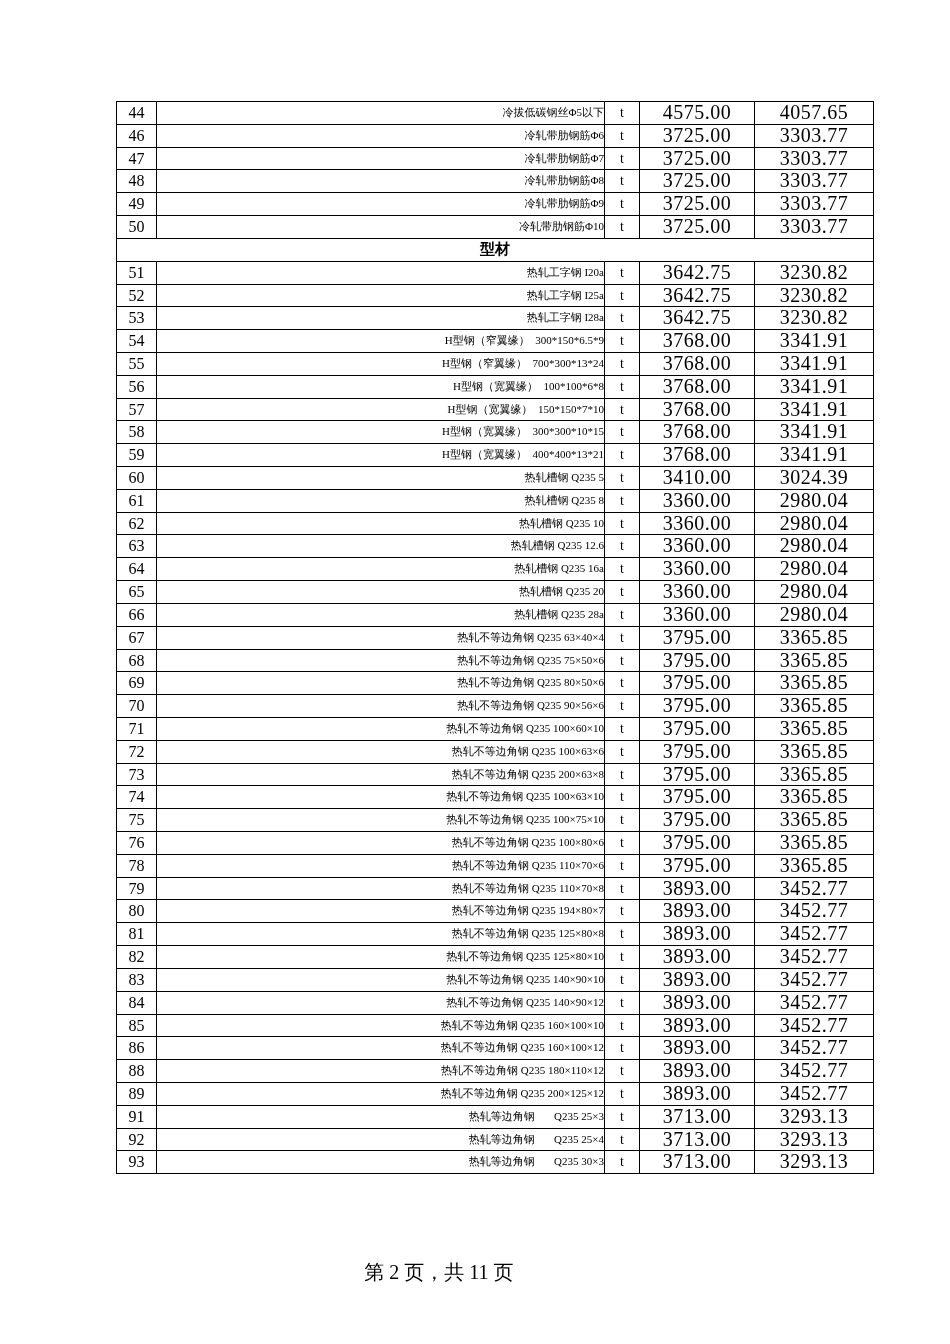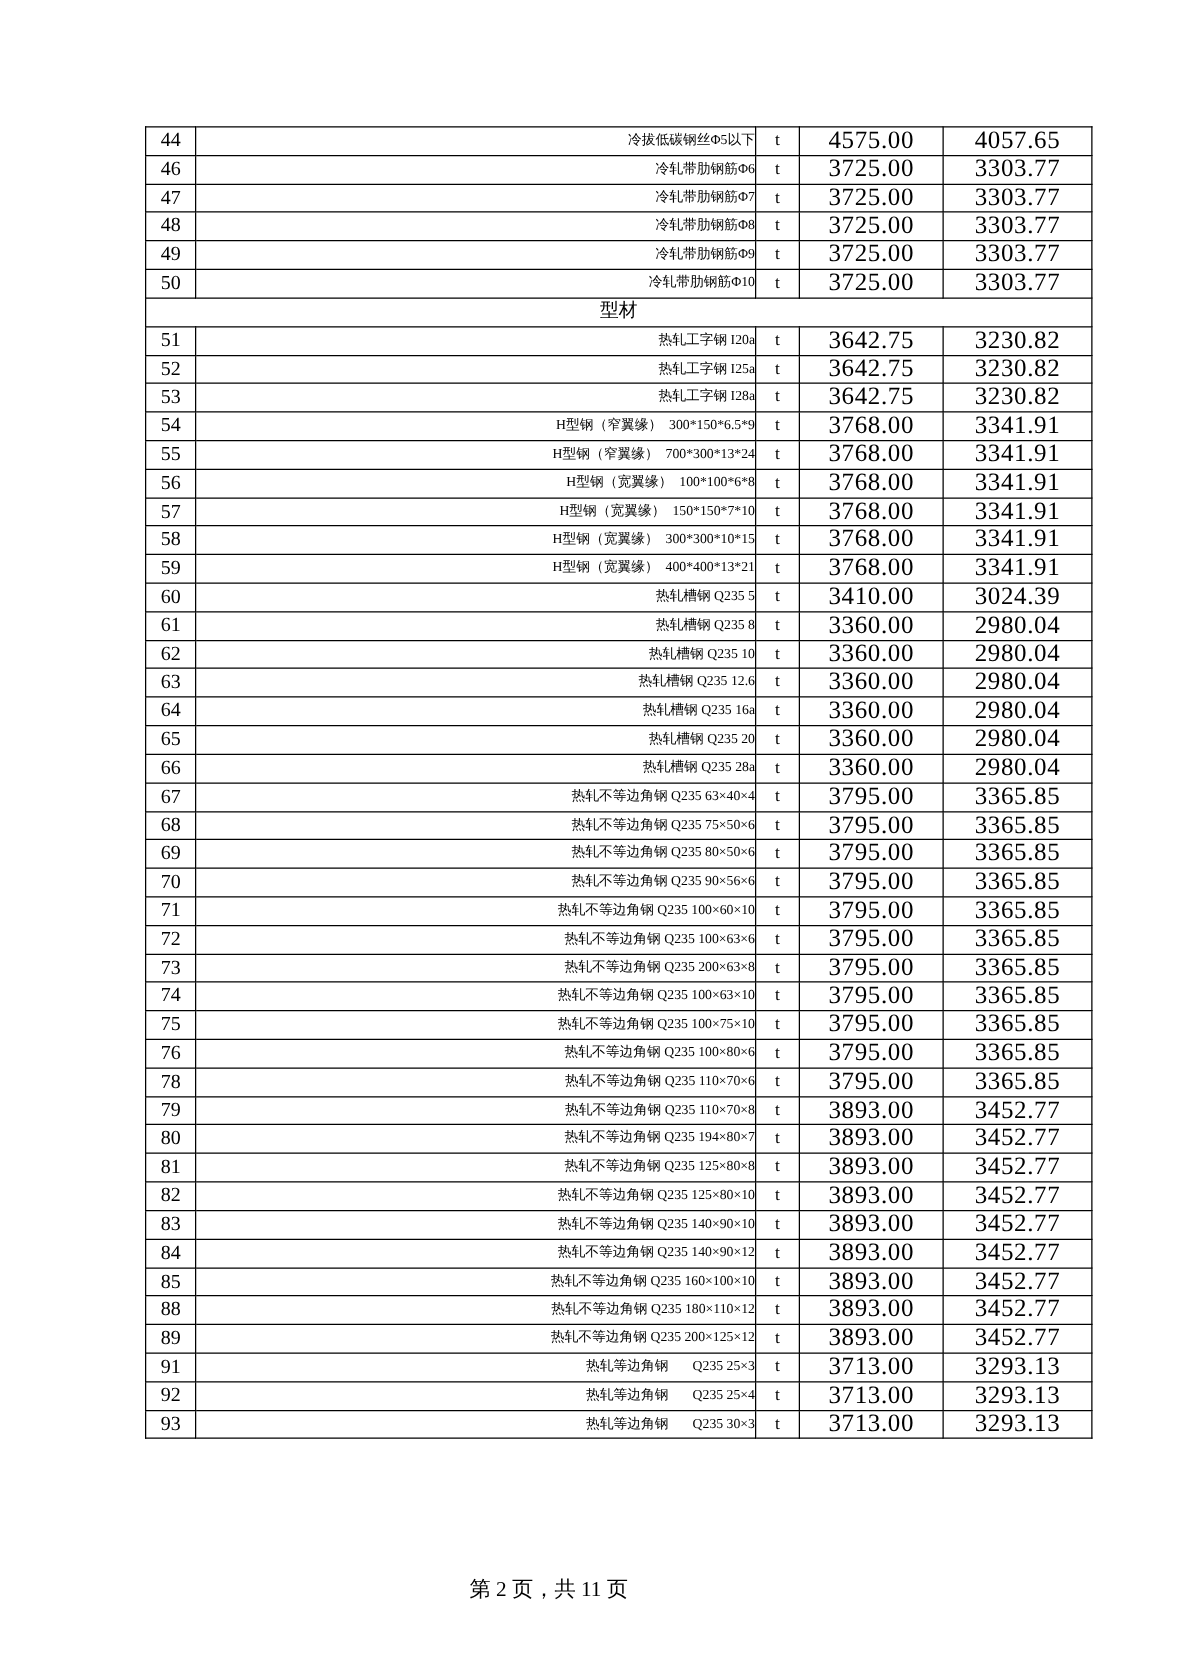--- a/index.html
+++ b/index.html
@@ -47,32 +47,32 @@
     text-align: center;
     font-size: 14px;
   }
   td.price {
     text-align: center;
     font-size: 20px;
     letter-spacing: 0.5px;
   }
   tr.section-row td {
     text-align: center;
-    font-weight: normal;
+    font-weight: bold;
     font-size: 15px;
   }
   .page-footer {
     position: absolute;
     left: 0;
     top: 1261px;
     width: 878px;
     height: 22px;
     line-height: 22px;
     text-align: center;
-    font-size: 17px;
+    font-size: 20px;
   }
 </style>
 </head>
 <body>
 
 <div class="sheet">
   <table class="price-table">
     <colgroup>
       <col style="width:40px">
       <col style="width:448px">
@@ -358,20 +358,27 @@
           <td class="price">3452.77</td>
         </tr>
         <tr>
           <td class="no">85</td>
           <td class="desc">热轧不等边角钢 Q235 160×100×10</td>
           <td class="unit">t</td>
           <td class="price">3893.00</td>
           <td class="price">3452.77</td>
         </tr>
         <tr>
+          <td class="no">86</td>
+          <td class="desc">热轧不等边角钢 Q235 160×100×12</td>
+          <td class="unit">t</td>
+          <td class="price">3893.00</td>
+          <td class="price">3452.77</td>
+        </tr>
+        <tr>
           <td class="no">88</td>
           <td class="desc">热轧不等边角钢 Q235 180×110×12</td>
           <td class="unit">t</td>
           <td class="price">3893.00</td>
           <td class="price">3452.77</td>
         </tr>
         <tr>
           <td class="no">89</td>
           <td class="desc">热轧不等边角钢 Q235 200×125×12</td>
           <td class="unit">t</td>

